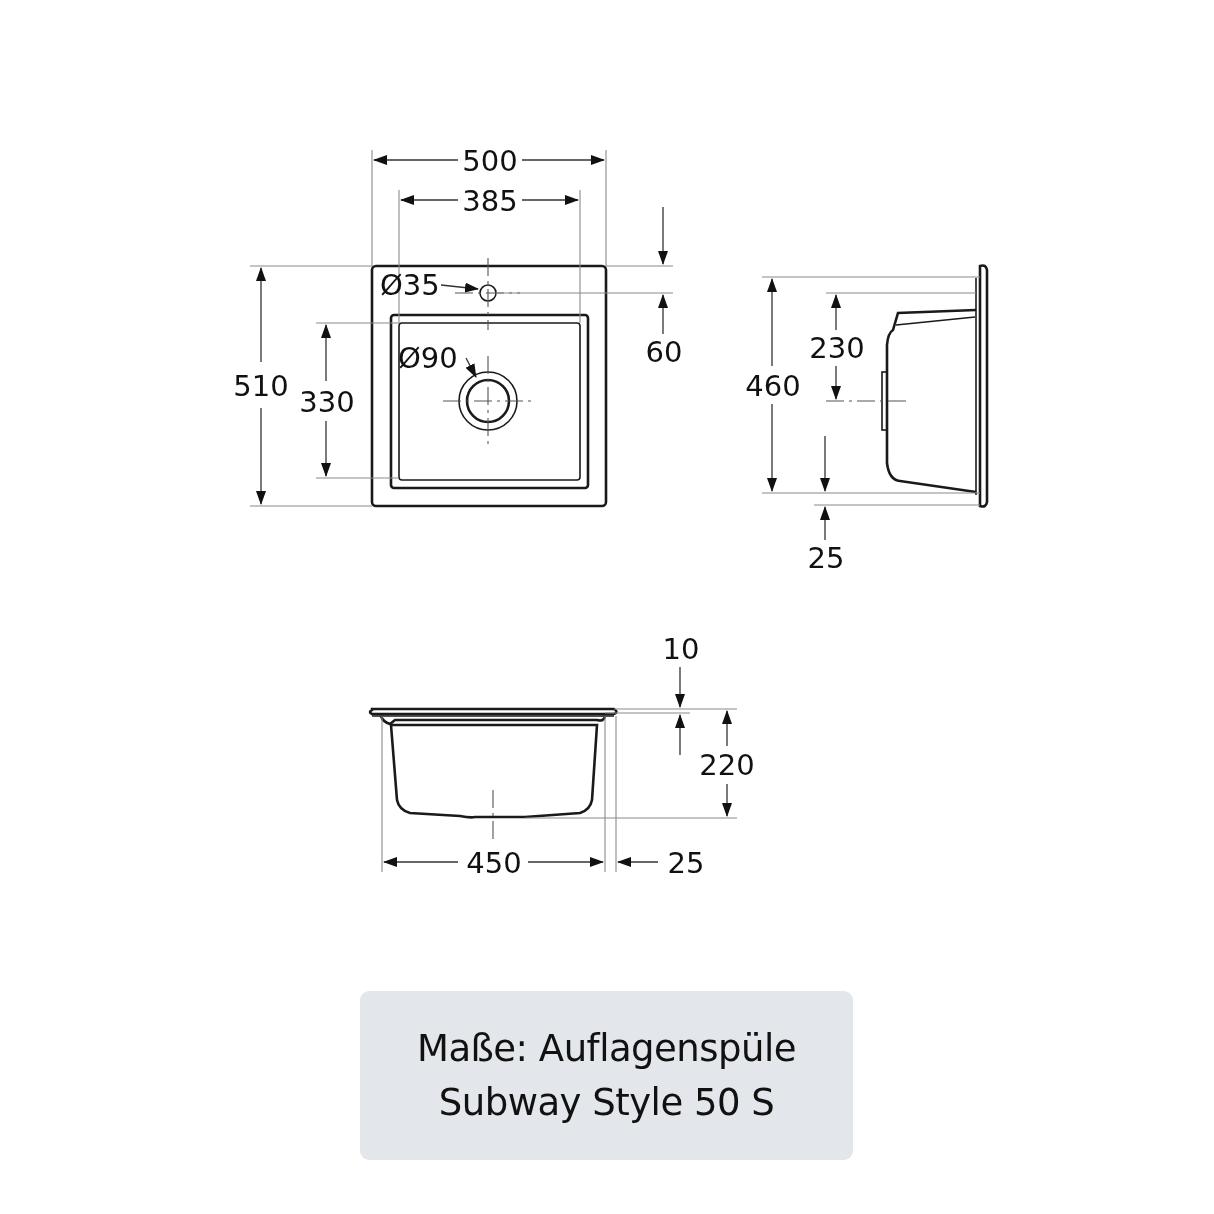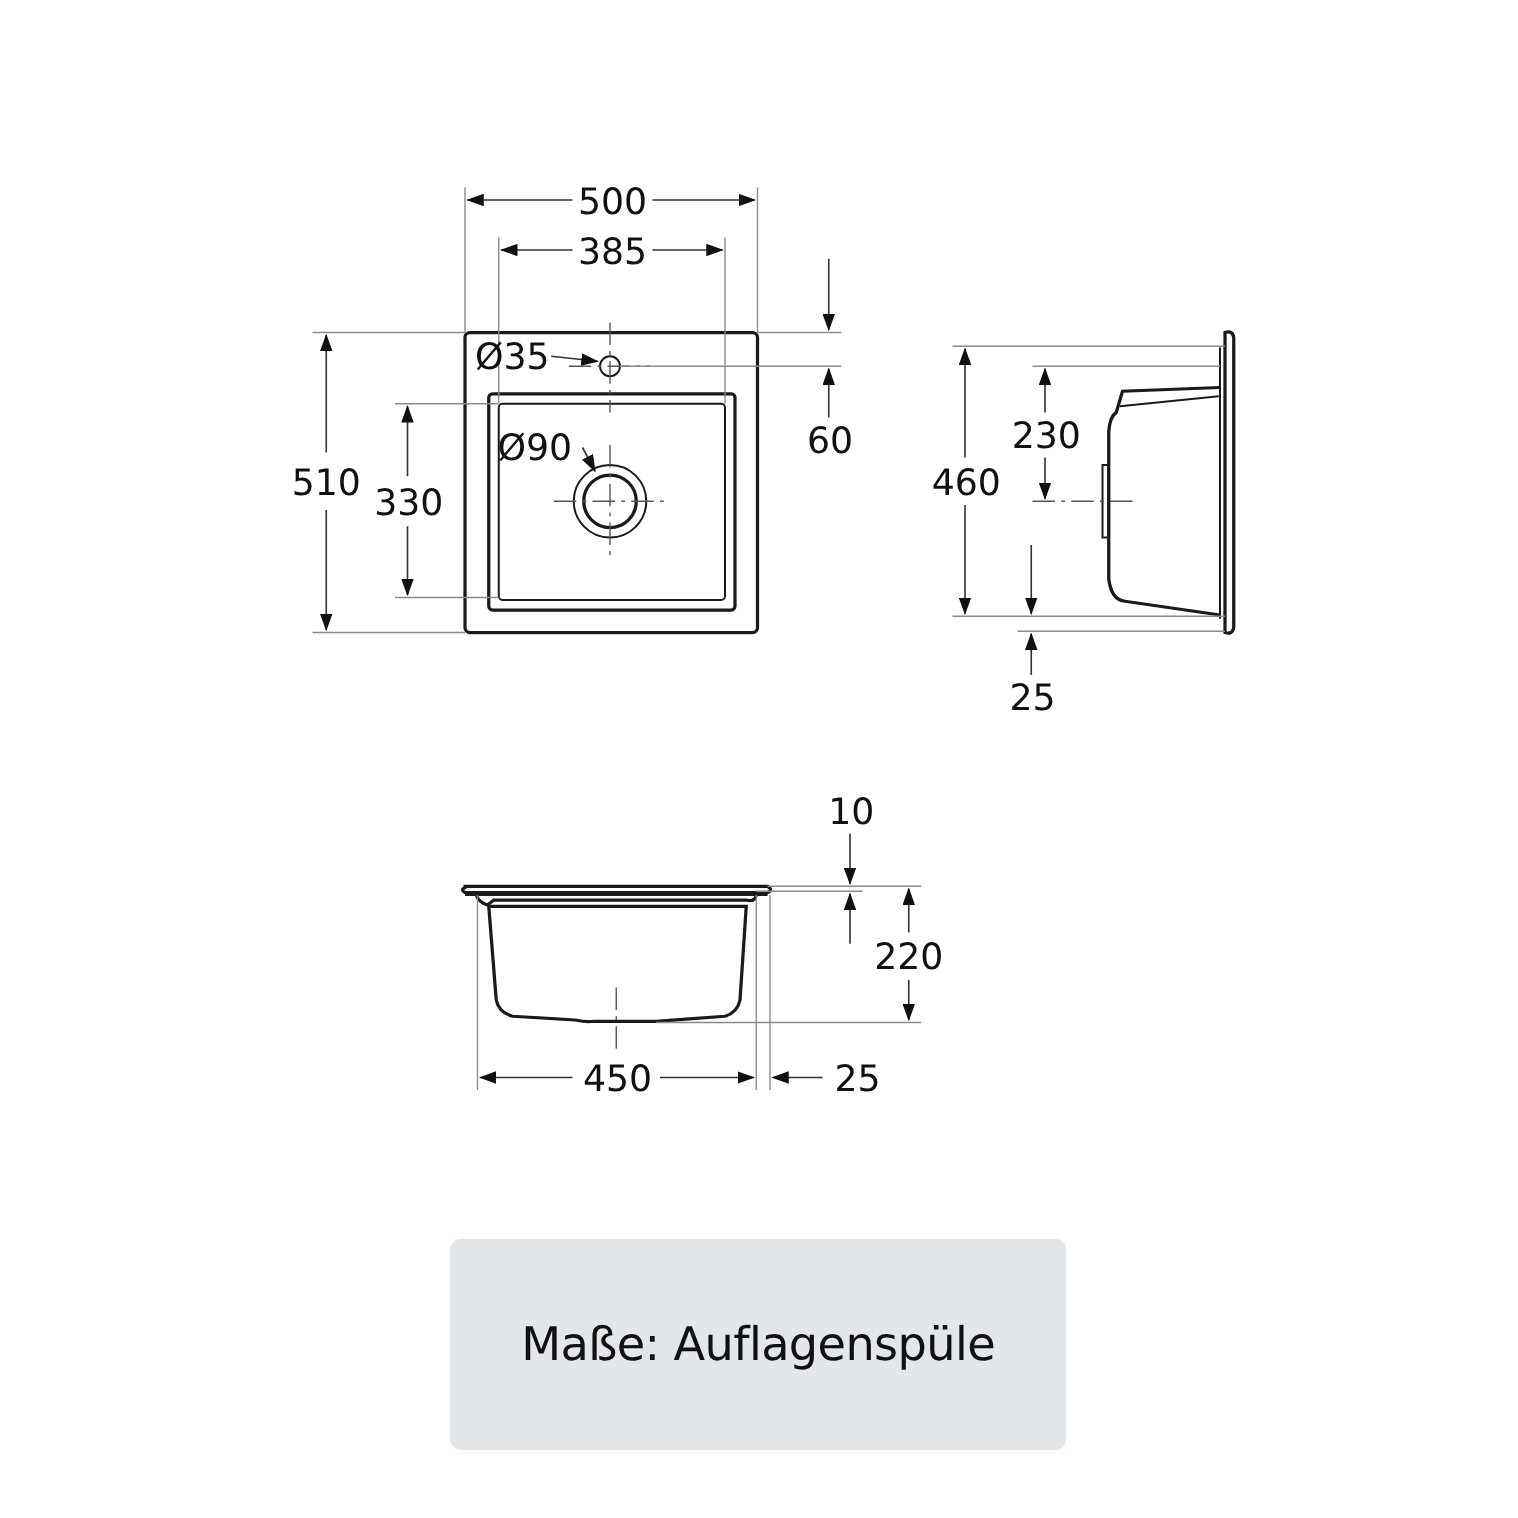--- a/index.html
+++ b/index.html
@@ -135,13 +135,14 @@
     <line class="dimline" x1="528" y1="862" x2="603" y2="862" marker-end="url(#arr)"></line>
     <text class="dim-text" x="494" y="873" text-anchor="middle">450</text>
 
     <line class="dimline" x1="658" y1="862" x2="618" y2="862" marker-end="url(#arr)"></line>
     <text class="dim-text" x="686" y="873" text-anchor="middle">25</text>
   </g>
 </svg>
 
 <div class="caption-box">
   <div class="caption-line">Maße: Auflagenspüle</div>
+  <div class="caption-line">Subway Style 50 S</div>
 </div>
 
 </body></html>

